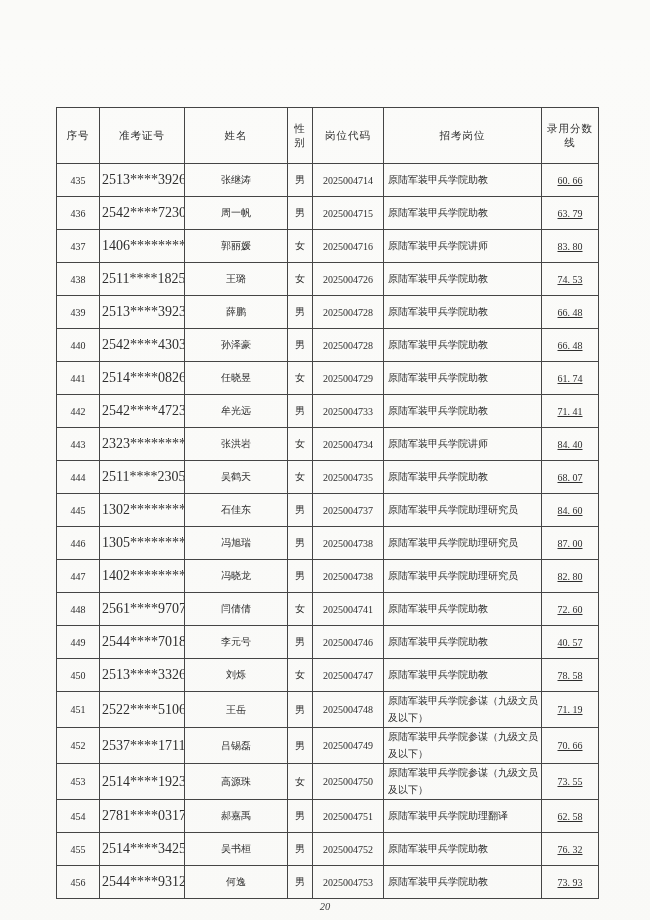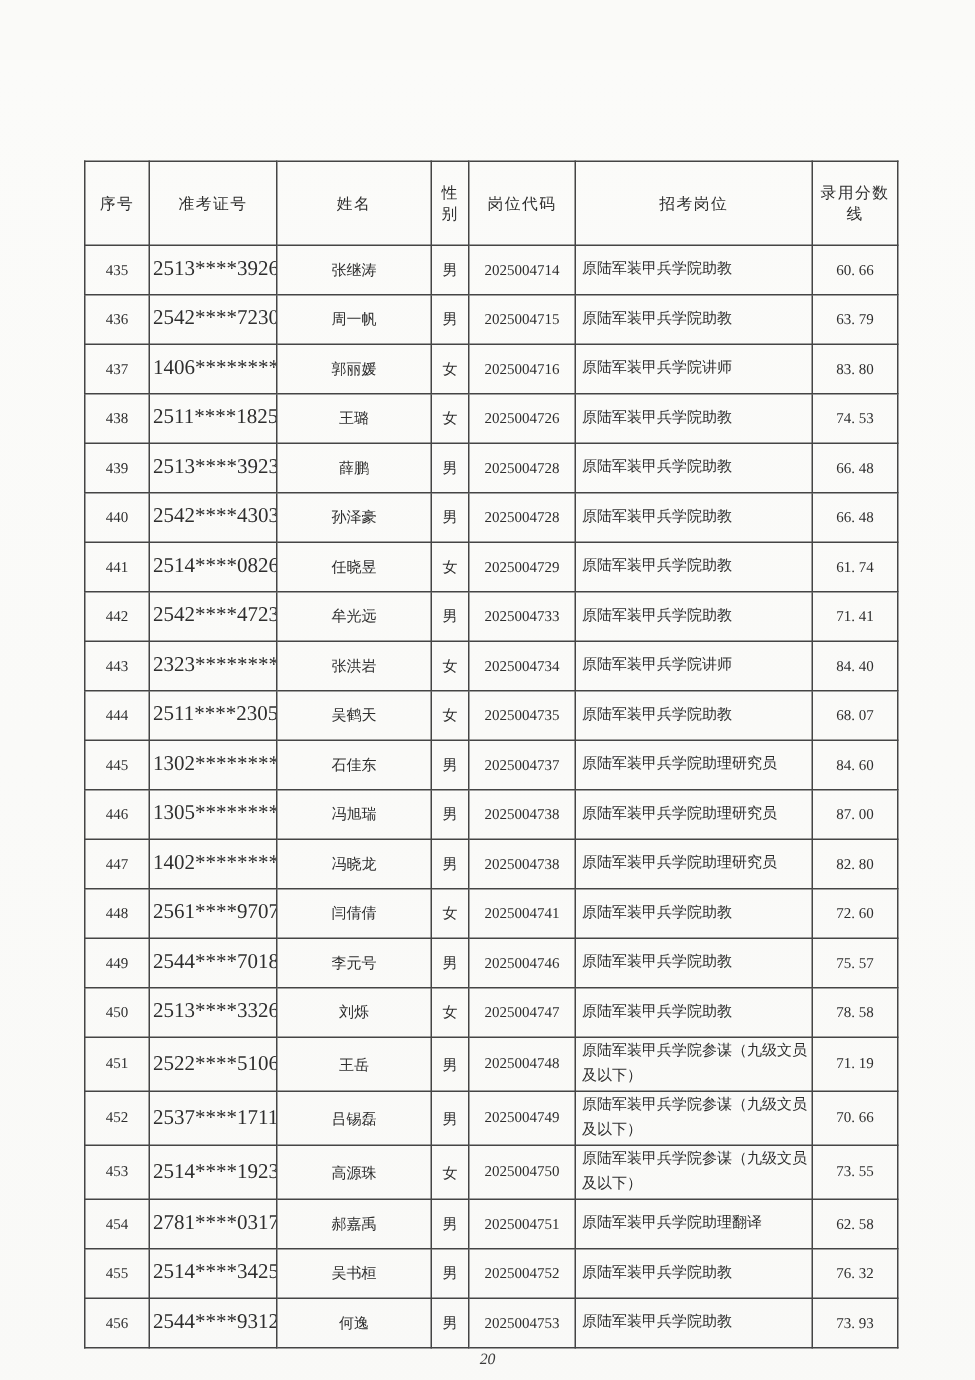--- a/index.html
+++ b/index.html
@@ -57,20 +57,21 @@
   }
   .score-table td.c5 {            
     text-align: left;
     font-size: 10px;
     padding-left: 4px;
     padding-right: 0;
     line-height: 1.65;
   }
   .score-table td.c6 {            
     white-space: nowrap;
+    text-decoration: underline;
   }
   .page-number {
     position: absolute;
     top: 861px;
     left: 0;
     width: 100%;
     text-align: center;
     font-size: 10.5px;
     color: #3a3a3a;
     font-style: italic;
@@ -229,21 +230,21 @@
           <td class="c5">原陆军装甲兵学院助教</td>
           <td class="c6">72. 60</td>
         </tr>
         <tr>
           <td class="c0">449</td>
           <td class="c1">2544****7018</td>
           <td class="c2">李元号</td>
           <td class="c3">男</td>
           <td class="c4">2025004746</td>
           <td class="c5">原陆军装甲兵学院助教</td>
-          <td class="c6">75. 57</td>
+          <td class="c6">40. 57</td>
         </tr>
         <tr>
           <td class="c0">450</td>
           <td class="c1">2513****3326</td>
           <td class="c2">刘烁</td>
           <td class="c3">女</td>
           <td class="c4">2025004747</td>
           <td class="c5">原陆军装甲兵学院助教</td>
           <td class="c6">78. 58</td>
         </tr>

